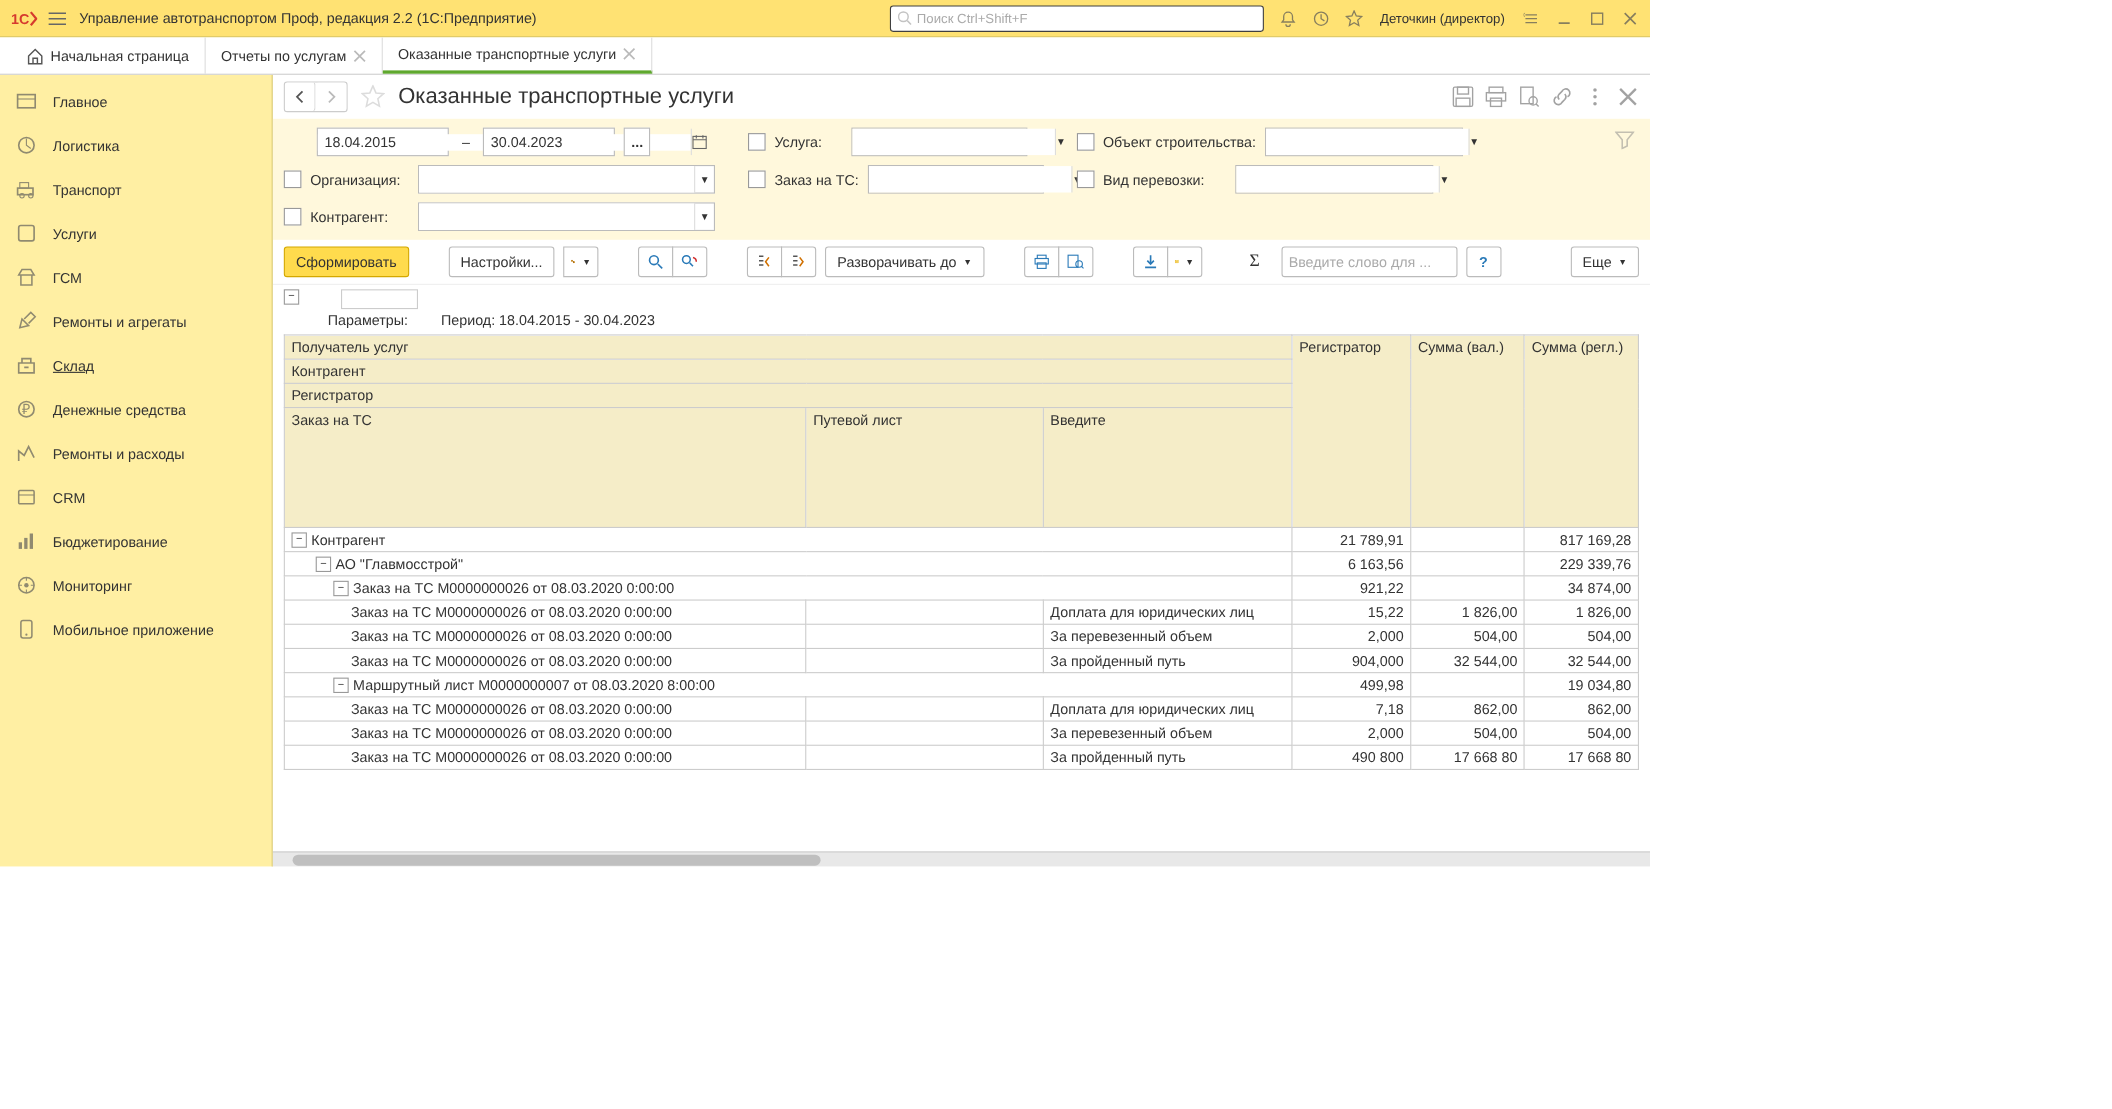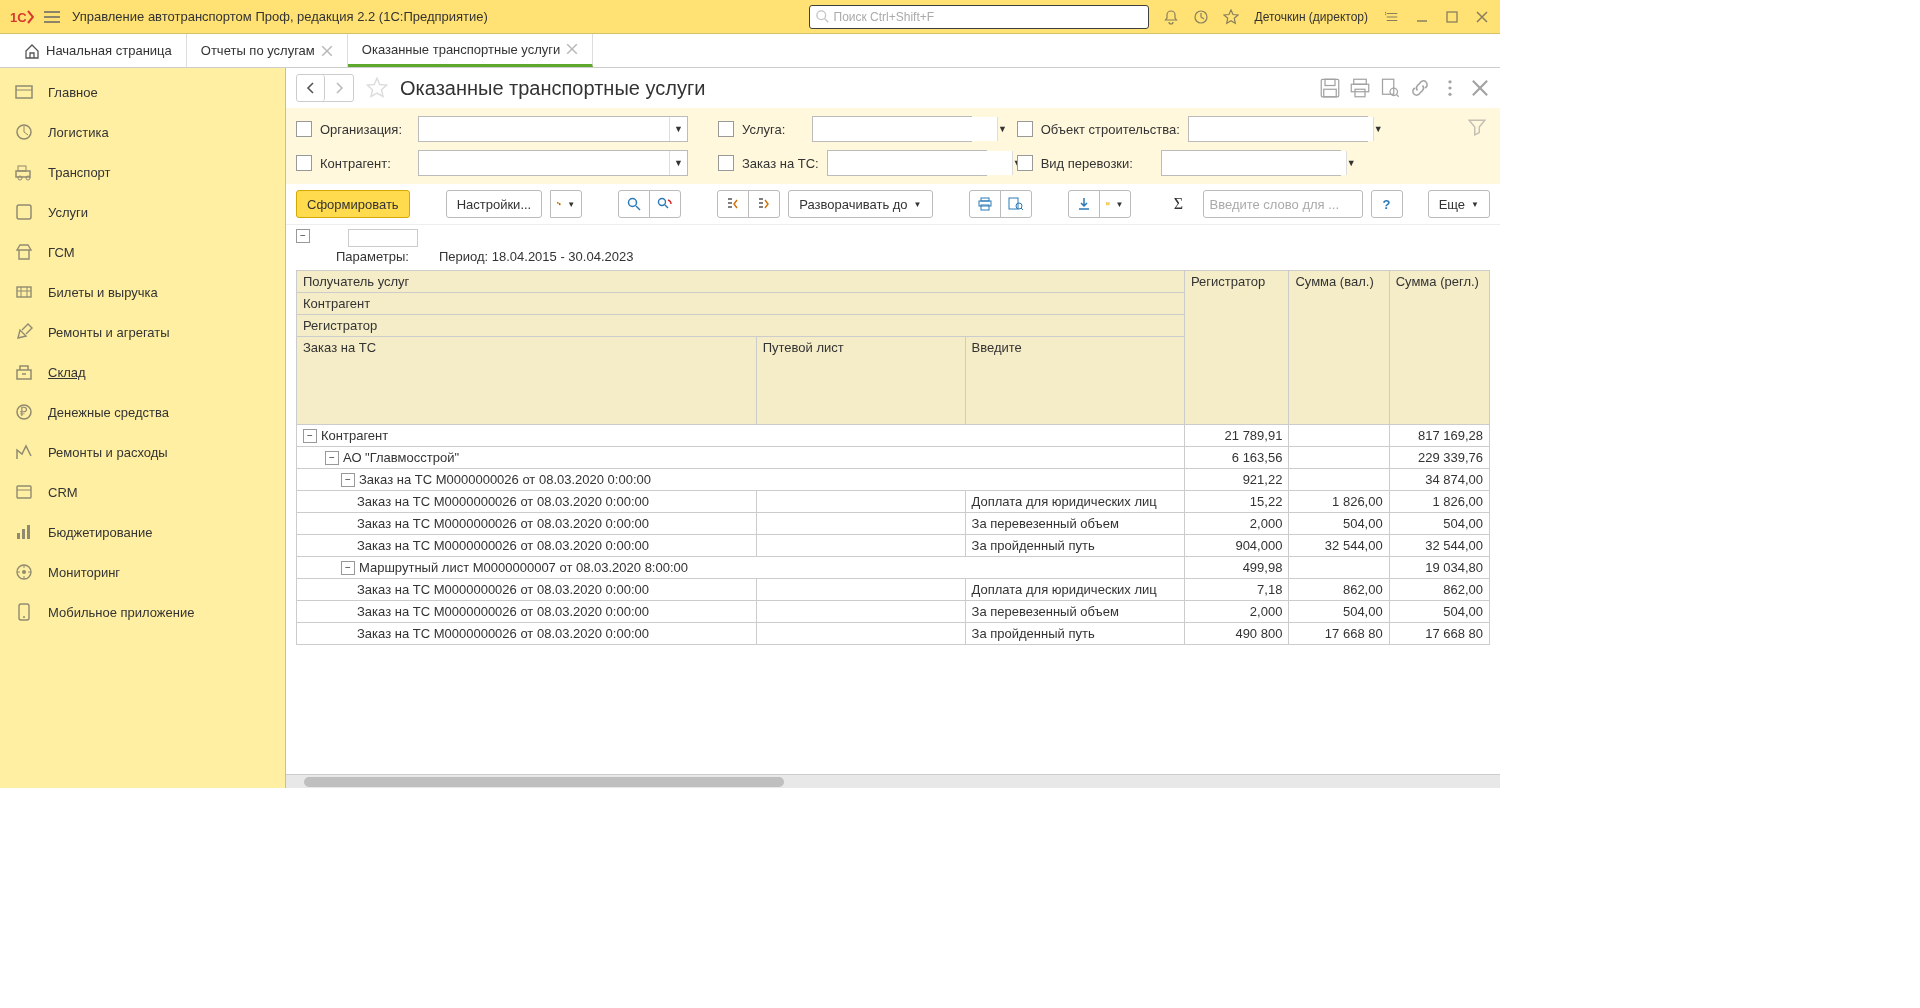--- a/index.html
+++ b/index.html
@@ -15,21 +15,21 @@
 .search-icon{width:14px;height:14px;margin-right:4px;opacity:.5}
 .tb-icons{display:flex;align-items:center;gap:10px}
 .tb-icon{width:20px;height:20px;display:flex;align-items:center;justify-content:center;cursor:pointer;opacity:.7}
 .user-name{font-size:12px;margin:0 4px}
 .tabs{height:34px;background:#fff;border-bottom:1px solid #ccc;display:flex;align-items:stretch;padding-left:10px}
 .tab{display:flex;align-items:center;padding:0 14px;border-right:1px solid #ddd;cursor:pointer;gap:6px}
 .tab.home .home-icon{width:16px;height:16px}
 .tab.active{border-bottom:3px solid #5fa82e}
 .tab-close{width:12px;height:12px;opacity:.5;cursor:pointer}
 .body{flex:1;display:flex;overflow:hidden}
-.sidebar{width:286px;background:#ffefa3;border-right:1px solid #d4c266;overflow-y:auto;padding-top:4px}
+.sidebar{width:248px;background:#ffefa3;border-right:1px solid #d4c266;overflow-y:auto;padding-top:4px}
 .side-item{display:flex;align-items:center;height:40px;padding:0 14px;cursor:pointer;gap:14px}
 .side-item.active{text-decoration:underline}
 .side-icon{width:20px;height:20px;opacity:.65;flex-shrink:0}
 .side-item.last{font-size:12px}
 .main{flex:1;display:flex;flex-direction:column;overflow:hidden;background:#fff}
 .page-head{height:40px;display:flex;align-items:center;padding:0 10px;gap:6px}
 .nav-btn{width:28px;height:26px;border:1px solid #ccc;border-radius:3px;background:#fff;display:flex;align-items:center;justify-content:center;cursor:pointer}
 .nav-group{display:flex;border:1px solid #ccc;border-radius:3px;overflow:hidden}
 .nav-group .nav-btn{border:none;border-right:1px solid #ccc}
 .nav-group .nav-btn:last-child{border-right:none}
@@ -213,29 +213,20 @@
           <span class="side-icon">
             <svg viewBox="0 0 20 20" width="20" height="20">
               <path d="M6 3h8l3 5H3z M5 8v9h10V8" stroke="#555" fill="none" stroke-width="1.4"></path>
             </svg>
           </span>
           <span class="side-txt">ГСМ</span>
         </div>
         <div class="side-item">
           <span class="side-icon">
             <svg viewBox="0 0 20 20" width="20" height="20">
-              <rect x="3" y="5" width="14" height="10" stroke="#555" fill="none" stroke-width="1.4"></rect>
-              <path d="M3 9h14M7 5v10M13 5v10" stroke="#555"></path>
-            </svg>
-          </span>
-          <span class="side-txt">Билеты и выручка</span>
-        </div>
-        <div class="side-item">
-          <span class="side-icon">
-            <svg viewBox="0 0 20 20" width="20" height="20">
               <path d="M4 16l2-8 6 6-8 2z M8 8l6-6 4 4-6 6" stroke="#555" fill="none" stroke-width="1.4"></path>
             </svg>
           </span>
           <span class="side-txt">Ремонты и агрегаты</span>
         </div>
         <div class="side-item active">
           <span class="side-icon">
             <svg viewBox="0 0 20 20" width="20" height="20">
               <path d="M3 8h14v9H3z M6 8V4h8v4 M8 12h4" stroke="#555" fill="none" stroke-width="1.5"></path>
             </svg>
@@ -343,20 +334,43 @@
               <circle cx="8" cy="13" r="1.3" fill="#666"></circle>
             </svg>
           <svg class="head-icon" viewBox="0 0 14 14">
               <path d="M2 2l10 10M12 2L2 12" stroke="#666" stroke-width="1.5"></path>
             </svg>
         </div>
       </div>
 
       <div class="filters">
         <div class="filter-col">
+          <div class="filter-row">
+            <div style="width:22px"></div>
+            <div class="date-input">
+                <input value="18.04.2015" style="">
+                <div class="date-btn">
+                  <svg width="14" height="14" viewBox="0 0 14 14">
+                    <rect x="1" y="2" width="12" height="11" stroke="#666" fill="none"></rect>
+                    <path d="M1 5h12M4 1v3M10 1v3" stroke="#666"></path>
+                  </svg>
+                </div>
+              </div>
+            <span class="dash">–</span>
+            <div class="date-input">
+                <input value="30.04.2023" style="">
+                <div class="date-btn">
+                  <svg width="14" height="14" viewBox="0 0 14 14">
+                    <rect x="1" y="2" width="12" height="11" stroke="#666" fill="none"></rect>
+                    <path d="M1 5h12M4 1v3M10 1v3" stroke="#666"></path>
+                  </svg>
+                </div>
+              </div>
+            <button class="ellipsis-btn">...</button>
+          </div>
           <div class="filter-row">
             <div class="chk"></div>
             <span class="label">Организация:</span>
             <div class="combo" style="width:270px">
                 <input style="">
                 <div class="combo-btn">▼</div>
               </div>
           </div>
           <div class="filter-row">
             <div class="chk"></div>
@@ -531,21 +545,21 @@
                 <th rowspan="4">Сумма (вал.)</th>
                 <th rowspan="4">Сумма (регл.)</th>
                 </tr>
             <tr>
                   <th colspan="3">Контрагент</th>
                 </tr>
             <tr>
                   <th colspan="3">Регистратор</th>
                 </tr>
             <tr>
-                  <th style="height:88px;vertical-align:top">Заказ на ТС</th>
+                  <th style="height:109px;vertical-align:top">Заказ на ТС</th>
                 <th style="vertical-align:top">Путевой лист</th>
                 <th style="vertical-align:top">Введите</th>
                 </tr>
             </tbody>
               <tbody id="grid-body">
                 <tr>
                   <td colspan="3" class="">
                     <div class="row-tree">
                       <span class="tree-toggle">−</span>
                       <span>Контрагент</span>

